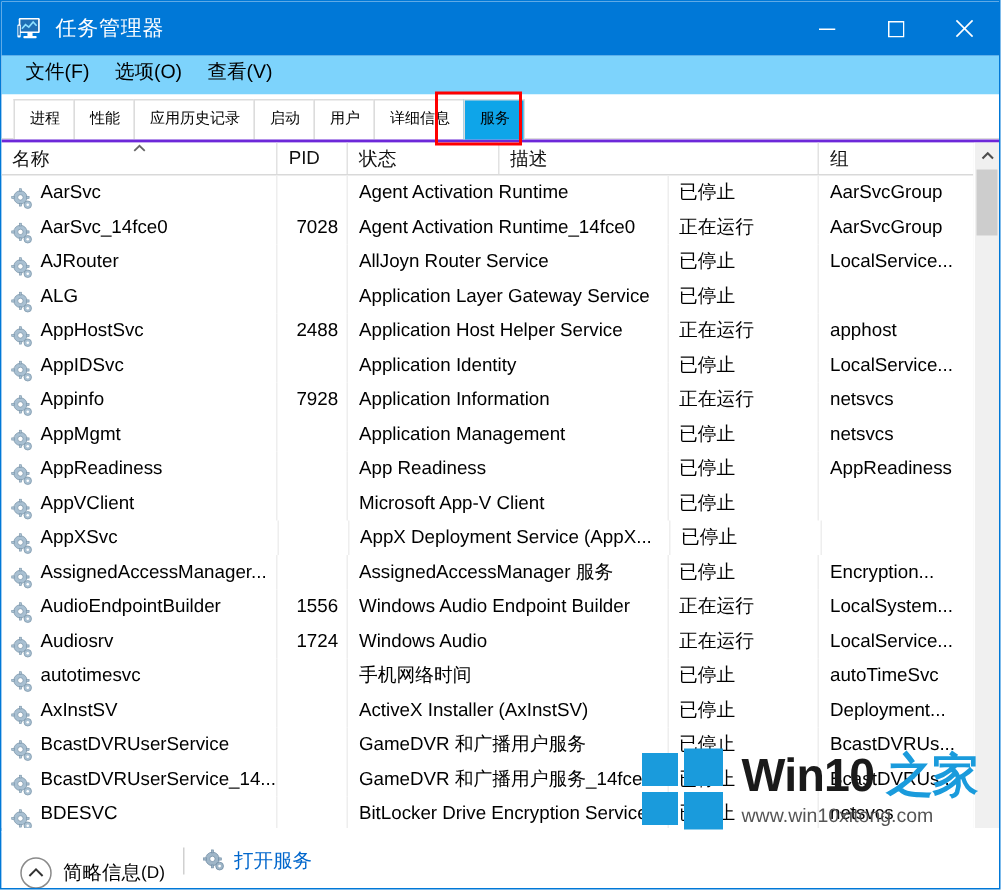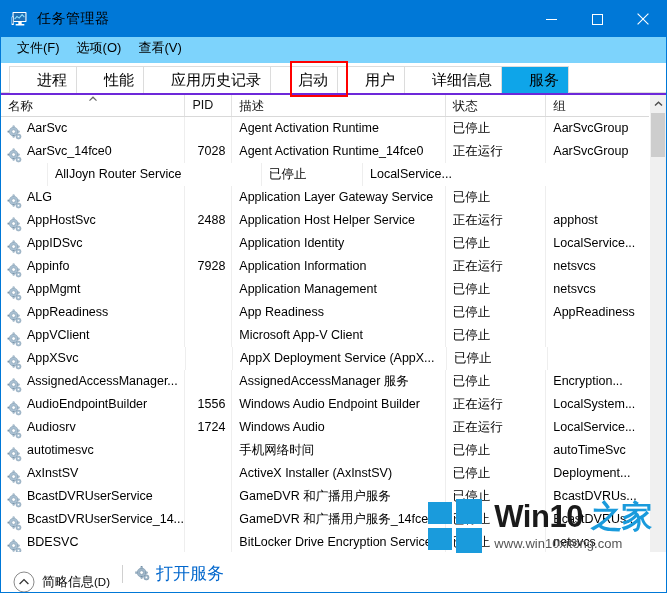--- a/index.html
+++ b/index.html
@@ -34,21 +34,21 @@
   }
   .title-icon {
     width: 18px;
     height: 18px;
     margin-left: 10px;
     margin-right: 8px;
     flex: 0 0 auto;
     display: block;
   }
   .title-text {
-    color: #000000;
+    color: #ffffff;
     font-size: 14px;
     letter-spacing: 0.5px;
     white-space: nowrap;
   }
   .win-controls {
     position: absolute;
     right: 0;
     top: 0;
     height: 36px;
     display: flex;
@@ -86,23 +86,23 @@
   }
   .tabstrip {
     position: absolute;
     left: 8px;
     top: 0;
     display: flex;
     align-items: flex-end;
     height: 30px;
   }
   .tab {
-    font-size: 15px;
+    font-size: 10px;
     color: #000000;
-    padding: 4px 9px 5px 27px;
+    padding: 4px 9px 5px 10px;
     border: 1px solid #dcdcdc;
     border-bottom: none;
     background: #ffffff;
     white-space: nowrap;
     position: relative;
     margin-right: -1px;
     line-height: 17px;
   }
   .tab.active {
     background: #0ea5e9;
@@ -272,21 +272,21 @@
   }
   .bb-sep {
     width: 1px;
     height: 18px;
     background: #d0d0d0;
     margin: 0 12px;
   }
   .open-svc {
     display: flex;
     align-items: center;
-    font-size: 17px;
+    font-size: 13px;
     color: #0066cc;
     white-space: nowrap;
   }
   .open-svc .svc-icon { margin-right: 6px; }
   .mnemonic { font-size: 11.5px; }
 
   
   .watermark {
     position: absolute;
     right: 14px;
@@ -379,22 +379,22 @@
     <div class="table-inner">
 
       <div class="hdr">
         <div class="hdr-cell c-name">
           <span>名称</span>
           <svg class="sort-caret" viewBox="0 0 9 6">
             <polyline points="1,4.6 4.5,1.2 8,4.6" fill="none" stroke="#666666" stroke-width="1.2"></polyline>
           </svg>
         </div>
         <div class="hdr-cell c-pid">PID</div>
+        <div class="hdr-cell c-state">状态</div>
         <div class="hdr-cell c-desc">描述</div>
-        <div class="hdr-cell c-state">状态</div>
         <div class="hdr-cell c-group last">组</div>
       </div>
 
       <div class="rows" id="rows-container">
           <div class="row">
             <div class="cell name c-name">
               <svg class="svc-icon" viewBox="0 0 15 15">
                 <circle cx="6.6" cy="6.6" r="4.4" fill="#a9c0d2" stroke="#7b95aa" stroke-width="0.5"></circle>
                 <circle cx="6.6" cy="6.6" r="1.8" fill="#ffffff" stroke="#7b95aa" stroke-width="0.5"></circle>
                 <g fill="#a9c0d2" stroke="#7b95aa" stroke-width="0.4">
@@ -428,20 +428,35 @@
                 <circle cx="11.5" cy="11.5" r="0.85" fill="#ffffff"></circle>
               </svg>
               <span class="name-text">AarSvc_14fce0</span>
             </div>
             <div class="cell c-pid"><span class="v">7028</span></div>
             <div class="cell c-desc">Agent Activation Runtime_14fce0</div>
             <div class="cell c-state">正在运行</div>
             <div class="cell c-group last">AarSvcGroup</div>
           </div>
           <div class="row">
+            <div class="cell name c-name">
+              <svg class="svc-icon" viewBox="0 0 15 15">
+                <circle cx="6.6" cy="6.6" r="4.4" fill="#a9c0d2" stroke="#7b95aa" stroke-width="0.5"></circle>
+                <circle cx="6.6" cy="6.6" r="1.8" fill="#ffffff" stroke="#7b95aa" stroke-width="0.5"></circle>
+                <g fill="#a9c0d2" stroke="#7b95aa" stroke-width="0.4">
+                  <rect x="5.9" y="0.8" width="1.5" height="1.9"></rect>
+                  <rect x="5.9" y="10.5" width="1.5" height="1.9"></rect>
+                  <rect x="0.8" y="5.9" width="1.9" height="1.5"></rect>
+                  <rect x="10.5" y="5.9" width="1.9" height="1.5"></rect>
+                </g>
+                <circle cx="11.5" cy="11.5" r="2.5" fill="#a9c0d2" stroke="#7b95aa" stroke-width="0.5"></circle>
+                <circle cx="11.5" cy="11.5" r="0.85" fill="#ffffff"></circle>
+              </svg>
+              <span class="name-text">AJRouter</span>
+            </div>
             <div class="cell c-pid"><span class="v"></span></div>
             <div class="cell c-desc">AllJoyn Router Service</div>
             <div class="cell c-state">已停止</div>
             <div class="cell c-group last">LocalService...</div>
           </div>
           <div class="row">
             <div class="cell name c-name">
               <svg class="svc-icon" viewBox="0 0 15 15">
                 <circle cx="6.6" cy="6.6" r="4.4" fill="#a9c0d2" stroke="#7b95aa" stroke-width="0.5"></circle>
                 <circle cx="6.6" cy="6.6" r="1.8" fill="#ffffff" stroke="#7b95aa" stroke-width="0.5"></circle>

